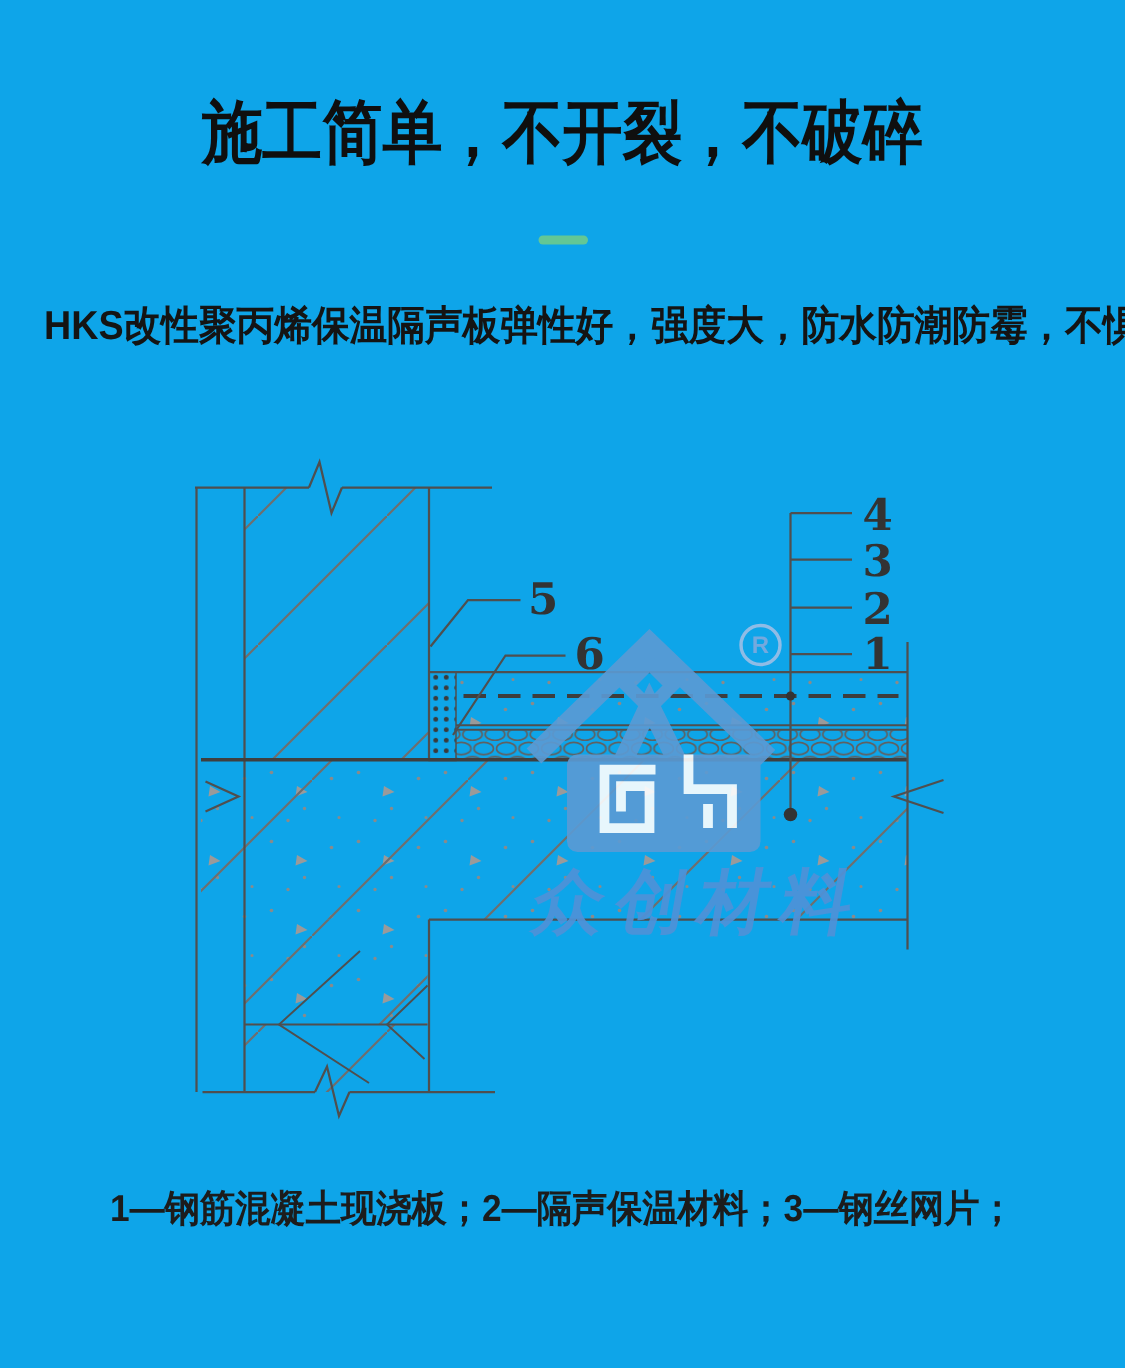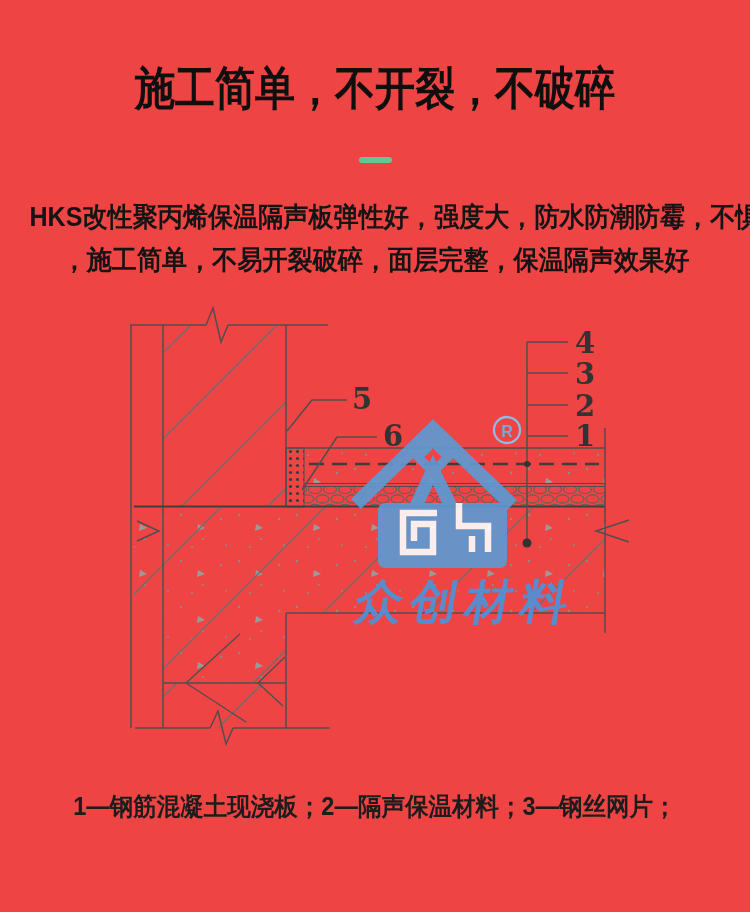--- a/index.html
+++ b/index.html
@@ -1,17 +1,17 @@
 <!DOCTYPE html>
 <html><head>
 <meta charset="utf-8">
 <style>
   html,body{margin:0;padding:0;background:#fff;}
   .page{
-    position:relative;width:750px;height:912px;background:#ef4444;
+    position:relative;width:750px;height:912px;background:#0ea5e9;
     overflow:hidden;font-family:"Liberation Sans",sans-serif;
   }
   .title-wrap{position:absolute;top:58px;left:0;width:750px;text-align:center;}
   .title{
     display:inline-block;font-size:46px;font-weight:900;color:#0f0f0f;
     transform:scaleX(.87);transform-origin:center;white-space:nowrap;letter-spacing:0px;
   }
   .divider{position:absolute;top:157px;left:359px;width:33px;height:6px;border-radius:3px;}
   .desc{position:absolute;top:196px;left:0;width:750px;text-align:center;
         font-size:27px;font-weight:700;color:#141414;line-height:43px;}
@@ -32,21 +32,20 @@
 <div class="page">
 
   <div class="title-wrap">
     <span class="title">施工简单，不开裂，不破碎</span>
   </div>
 
   <div class="divider" style="background:#63C795;"></div>
 
   <div class="desc">
     <span class="ln"><span>HKS改性聚丙烯保温隔声板弹性好，强度大，防水防潮防霉，不惧重压</span></span>
-    <span class="ln"><span>，施工简单，不易开裂破碎，面层完整，保温隔声效果好</span></span>
   </div>
 
   <svg class="fig" viewBox="100 290 555 495" xmlns="http://www.w3.org/2000/svg">
     <defs>
       <pattern id="hatchW" patternUnits="userSpaceOnUse" width="86" height="86">
         <line x1="0" y1="86" x2="86" y2="0" stroke="#6e6e6e" stroke-width="1.5"></line>
       </pattern>
       <pattern id="hatchS" patternUnits="userSpaceOnUse" width="104" height="104">
         <line x1="0" y1="104" x2="104" y2="0" stroke="#6e6e6e" stroke-width="1.5"></line>
       </pattern>

